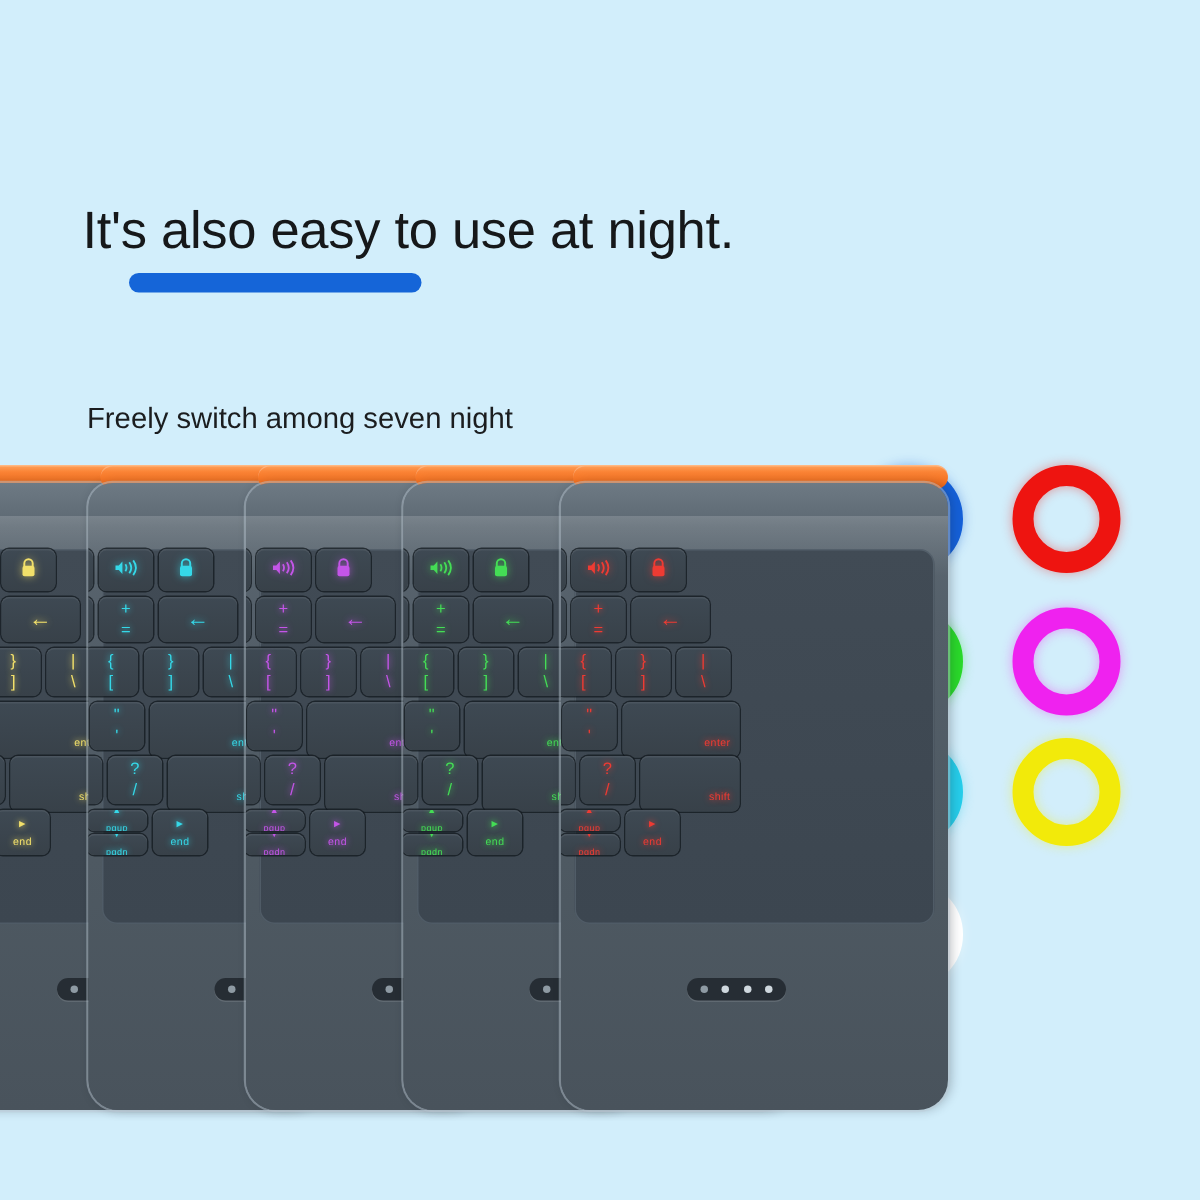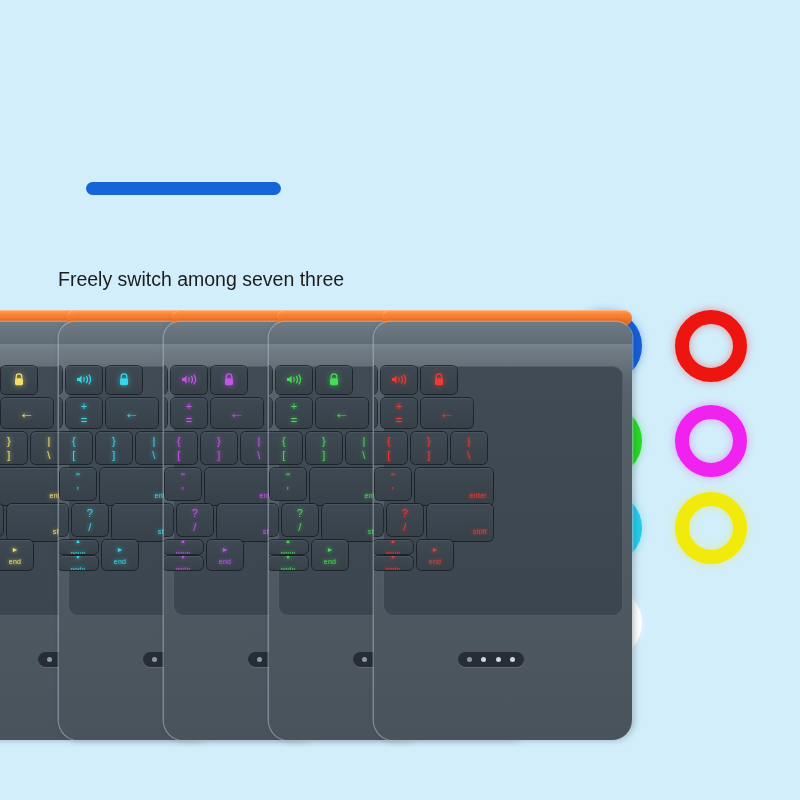--- a/index.html
+++ b/index.html
@@ -91,26 +91,27 @@
     position:absolute;border-radius:50%;
     box-sizing:border-box;
   }
 </style>
 </head>
 <body>
 
 <div id="stage">
 
   <div class="headline">
+    <span>It's also easy to use at night.</span>
   </div>
 
   <div class="accent-bar"></div>
 
   <div class="subtitle">
-    <span>Freely switch among seven three</span>
+    <span>Freely switch among seven night</span>
     <span>and three levels of brightness.</span>
   </div>
 
   <div class="kb-area">
       <div class="kb" style="left: -46px; z-index: 1;">
         <div class="kb-orange"></div>
         <div class="kb-body">
           <div class="kb-deck-sheen"></div>
           <div class="kb-inner"></div>
           <div class="keys">

